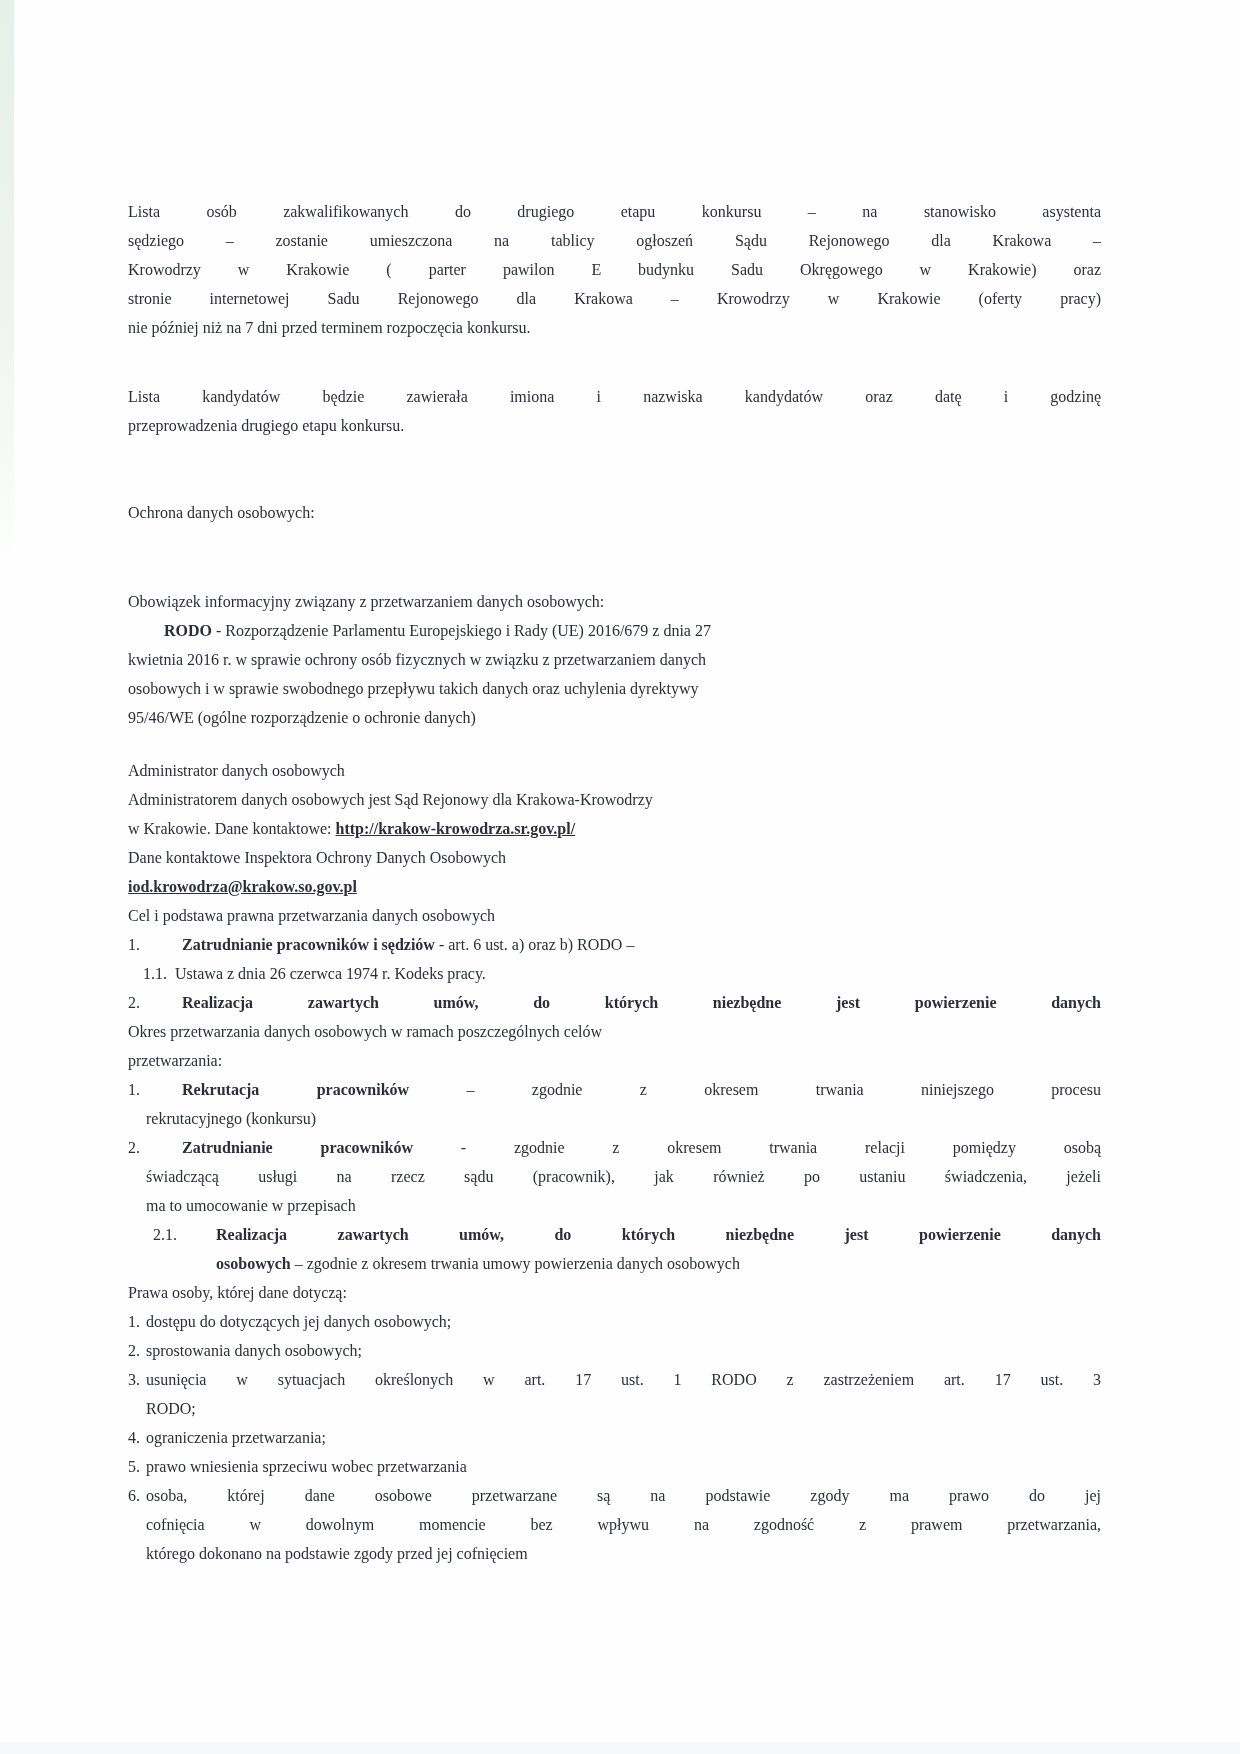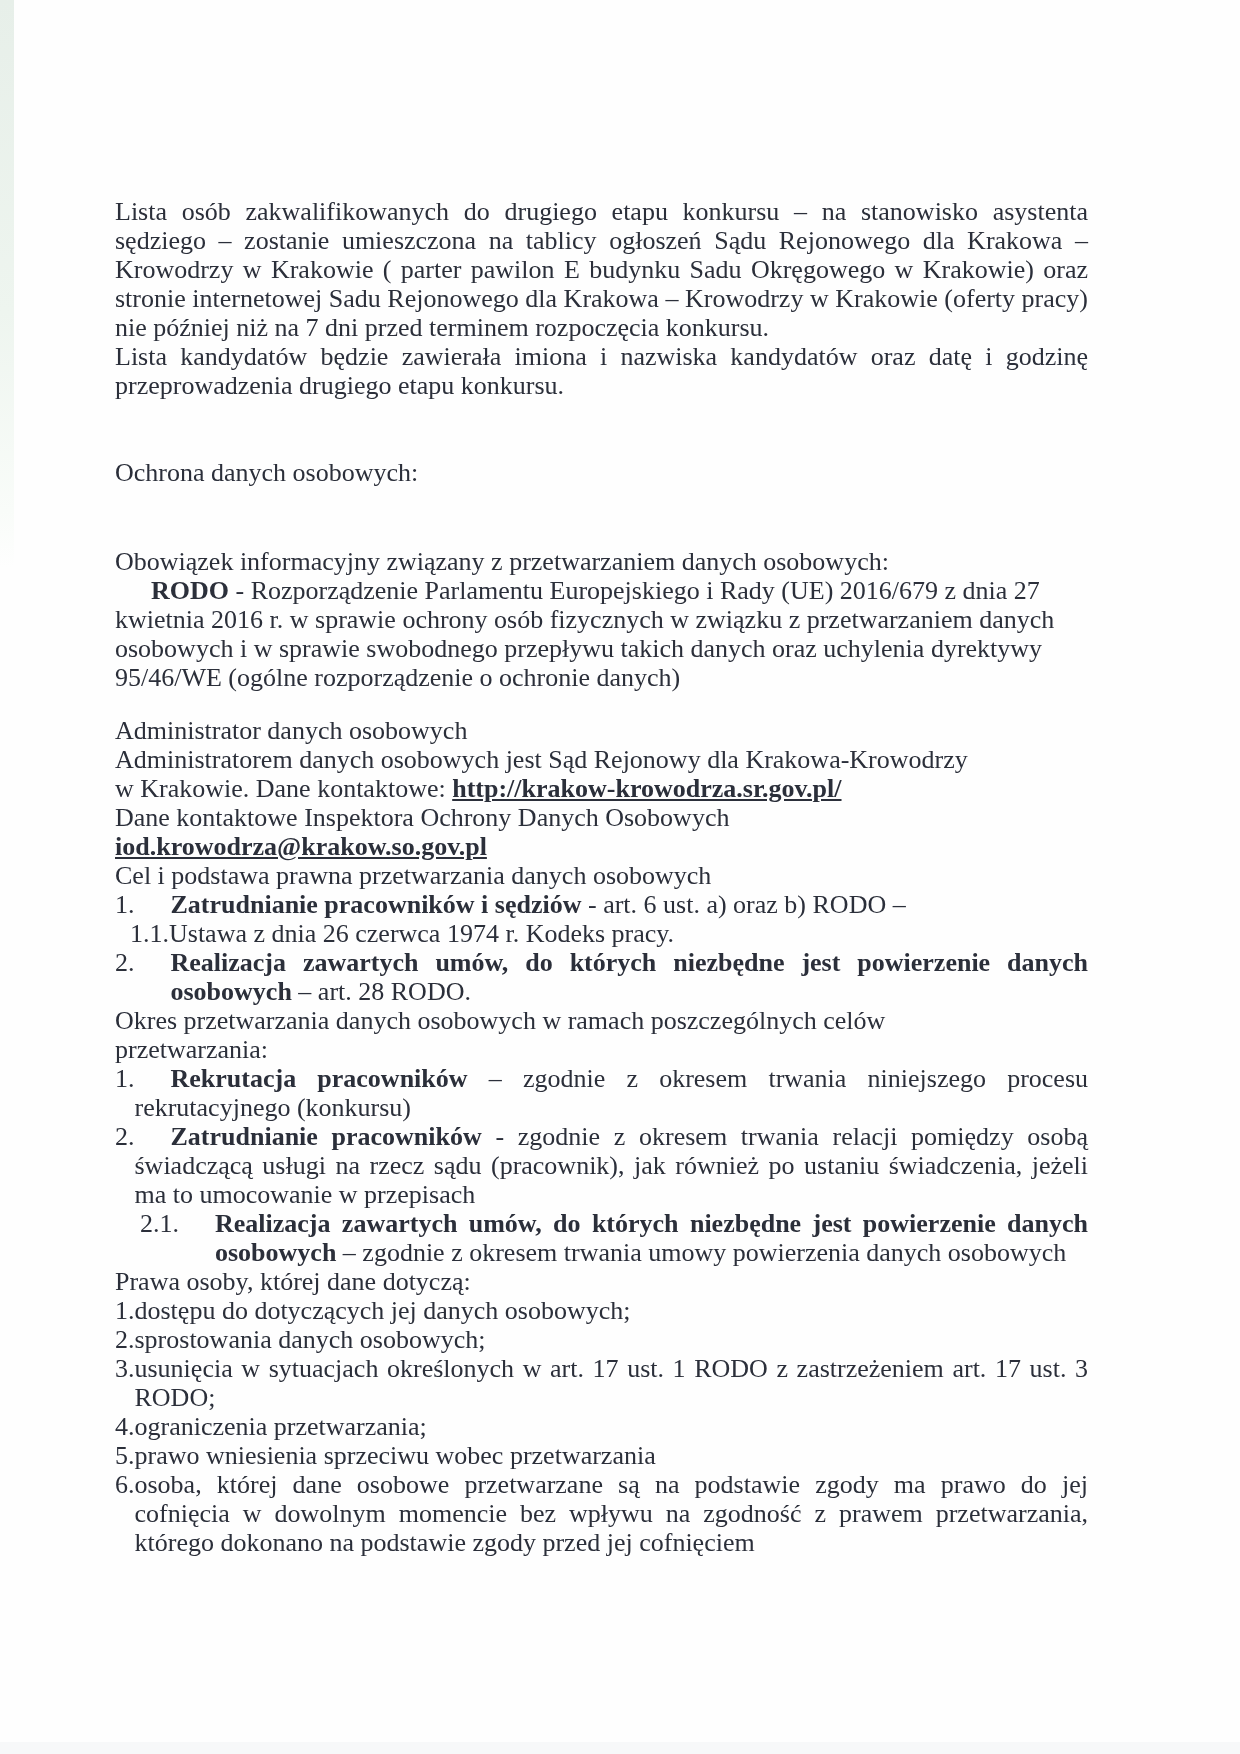--- a/index.html
+++ b/index.html
@@ -28,37 +28,37 @@
   .bottom-band {
     position: absolute;
     left: 0;
     right: 0;
     bottom: 0;
     height: 12px;
     background: #f7f8f9;
   }
   .content {
     position: absolute;
-    left: 115px;
+    left: 128px;
     top: 197px;
     width: 973px;
-    font-size: 26px;
+    font-size: 16px;
     line-height: 29px;
   }
   .jline {
     text-align: justify;
     text-align-last: justify;
     -moz-text-align-last: justify;
     text-justify: inter-word;
     white-space: normal;
   }
   .lline { text-align: left; }
   .bold { font-weight: 400; }
   b { font-weight: 700; margin-left: 36px; }
-  .p2 { }
+  .p2 { margin-top: 40px; }
   .h-protection { margin-top: 58px; }
   .h-info { margin-top: 60px; }
   .h-admin { margin-top: 24px; }
   .lnk {
     font-weight: 700;
     text-decoration: underline;
     color: inherit;
   }
   .lnk2 {
     text-decoration: underline;
@@ -118,21 +118,20 @@
       <div class="body lline"><b>Zatrudnianie pracowników i sędziów</b><span> - art. 6 ust. a) oraz b) RODO –</span></div>
     </div>
     <div class="li sub">
       <span class="num">1.1.</span>
       <div class="body lline">Ustawa z dnia 26 czerwca 1974 r. Kodeks pracy.</div>
     </div>
     <div class="li">
       <span class="num">2.</span>
       <div class="body">
         <div class="jline"><b>Realizacja zawartych umów, do których niezbędne jest powierzenie danych</b></div>
-        <div class="lline"><b>osobowych</b><span> – art. 28 RODO.</span></div>
       </div>
     </div>
 
     <div class="bold">
       <div class="lline">Okres przetwarzania danych osobowych w ramach poszczególnych celów</div>
       <div class="lline">przetwarzania:</div>
     </div>
 
     <div class="li">
       <span class="num">1.</span>

